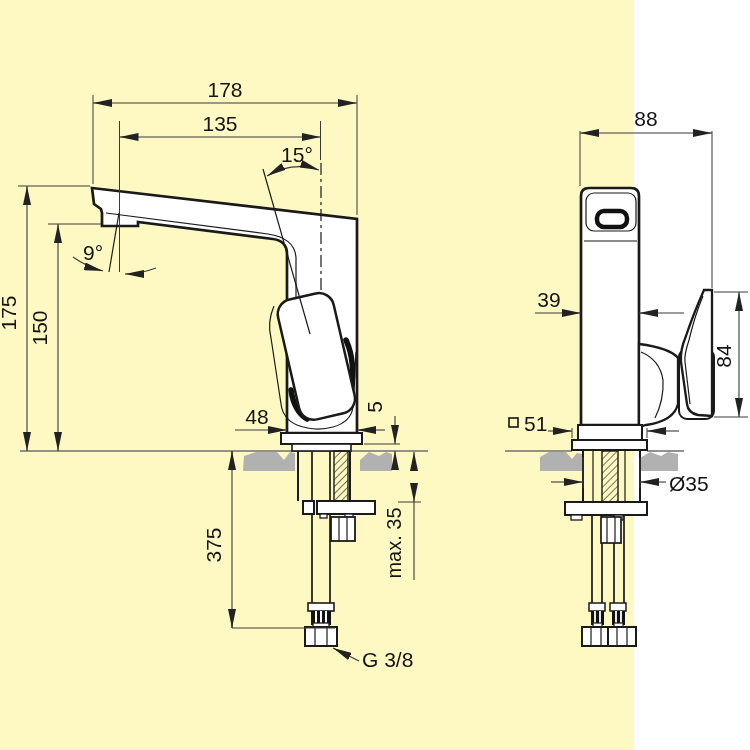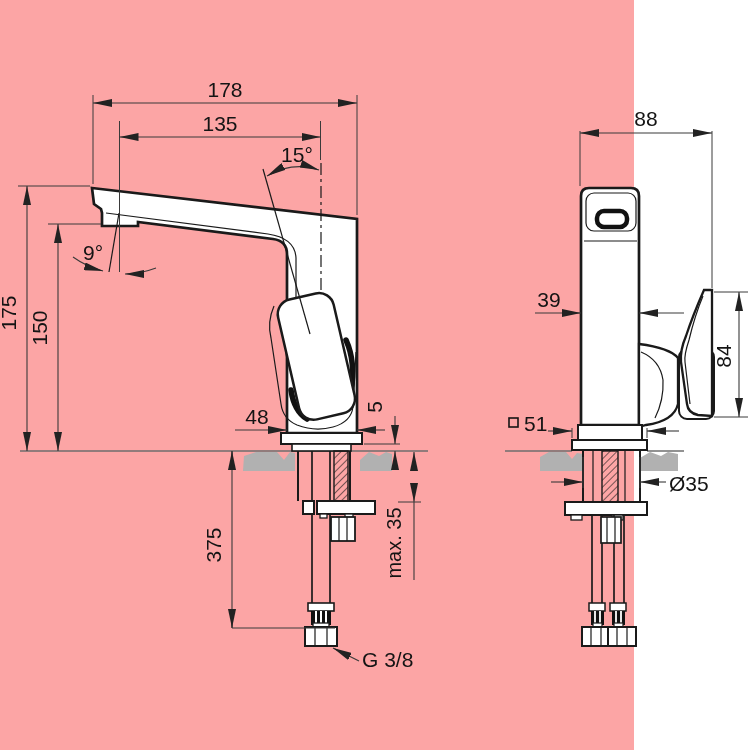--- a/index.html
+++ b/index.html
@@ -1,17 +1,17 @@
 <!DOCTYPE html>
 <html><head>
 <meta charset="utf-8">
 <style>
   html,body{margin:0;padding:0;background:#fff;}
   .canvas{
-    position:relative;width:634px;height:750px;background:#fca5a5;
+    position:relative;width:634px;height:750px;background:#fef9c3;
     font-family:"Liberation Sans", sans-serif;
   }
   svg{display:block;}
   text{
     font-family:"Liberation Sans", sans-serif;
     font-size:21px;fill:#141414;
   }
   .small{font-size:20px;}
   .part{stroke:#1a1a1a;fill:#ffffff;}
   .thick{stroke-width:2.7;}

